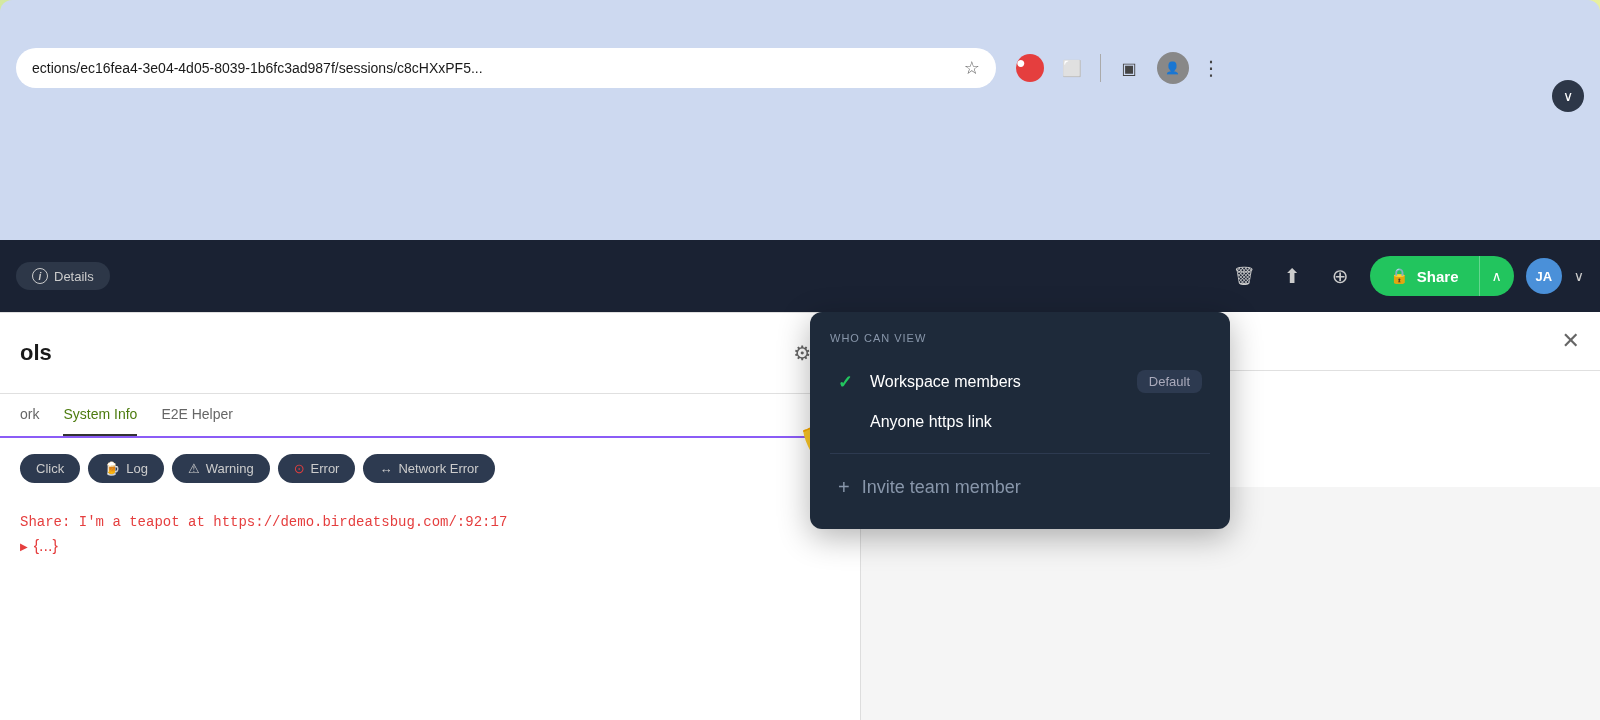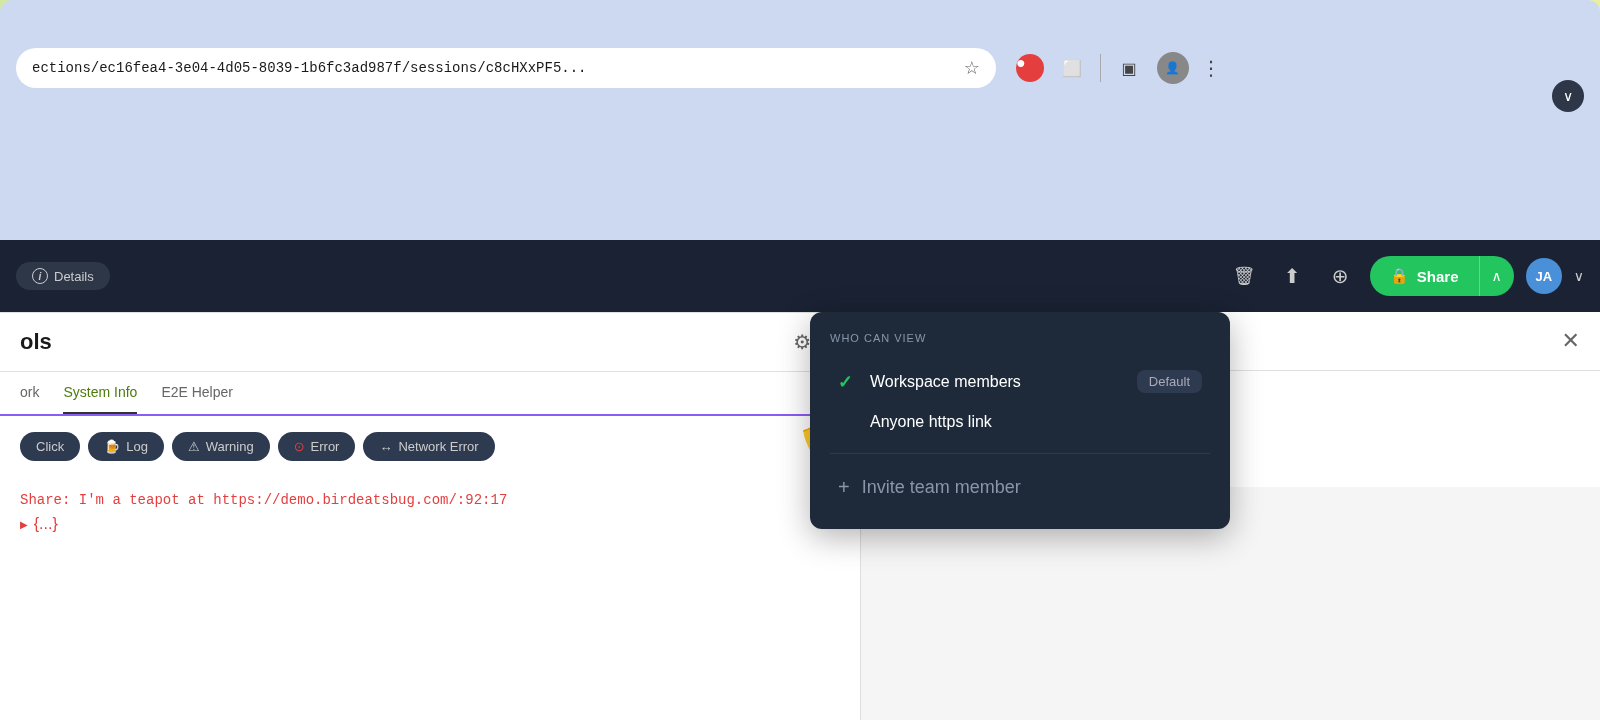--- a/index.html
+++ b/index.html
@@ -41,21 +41,20 @@
       max-width: 980px;
     }
 
     .address-text {
       flex: 1;
       overflow: hidden;
       text-overflow: ellipsis;
       white-space: nowrap;
       font-size: 14px;
       color: #1a1a1a;
-      font-family: Liberation Mono, monospace;
     }
 
     .star-icon { margin-left: 8px; color: #666; font-size: 18px; }
 
     .browser-controls {
       display: flex;
       align-items: center;
       gap: 12px;
       margin-left: 12px;
     }
@@ -199,21 +198,21 @@
       left: 0;
       width: 860px;
       bottom: 0;
       background: white;
       border-top: 1px solid #e0e0e0;
     }
 
     .panel-header {
       display: flex;
       align-items: center;
-      padding: 16px 20px;
+      padding: 27px 20px;
       border-bottom: 1px solid #e0e0e0;
       gap: 12px;
     }
 
     .panel-title {
       font-size: 22px;
       font-weight: 600;
       color: #1a1a1a;
       flex: 1;
     }

